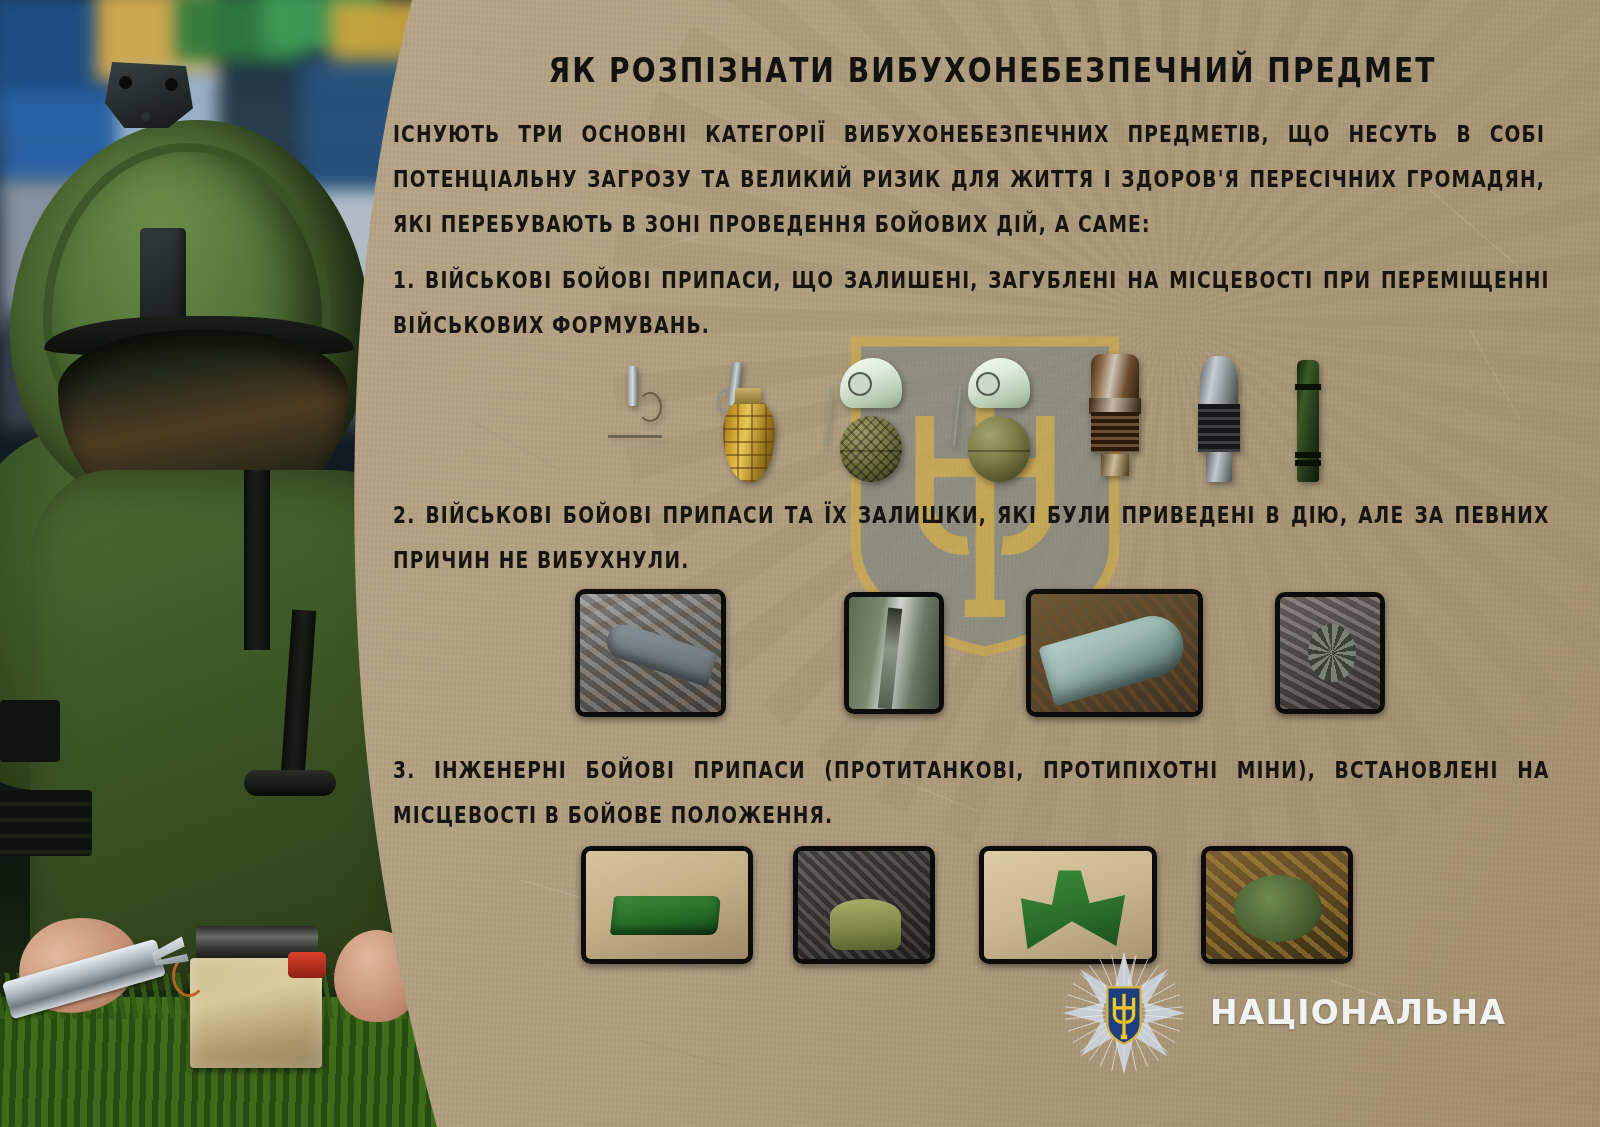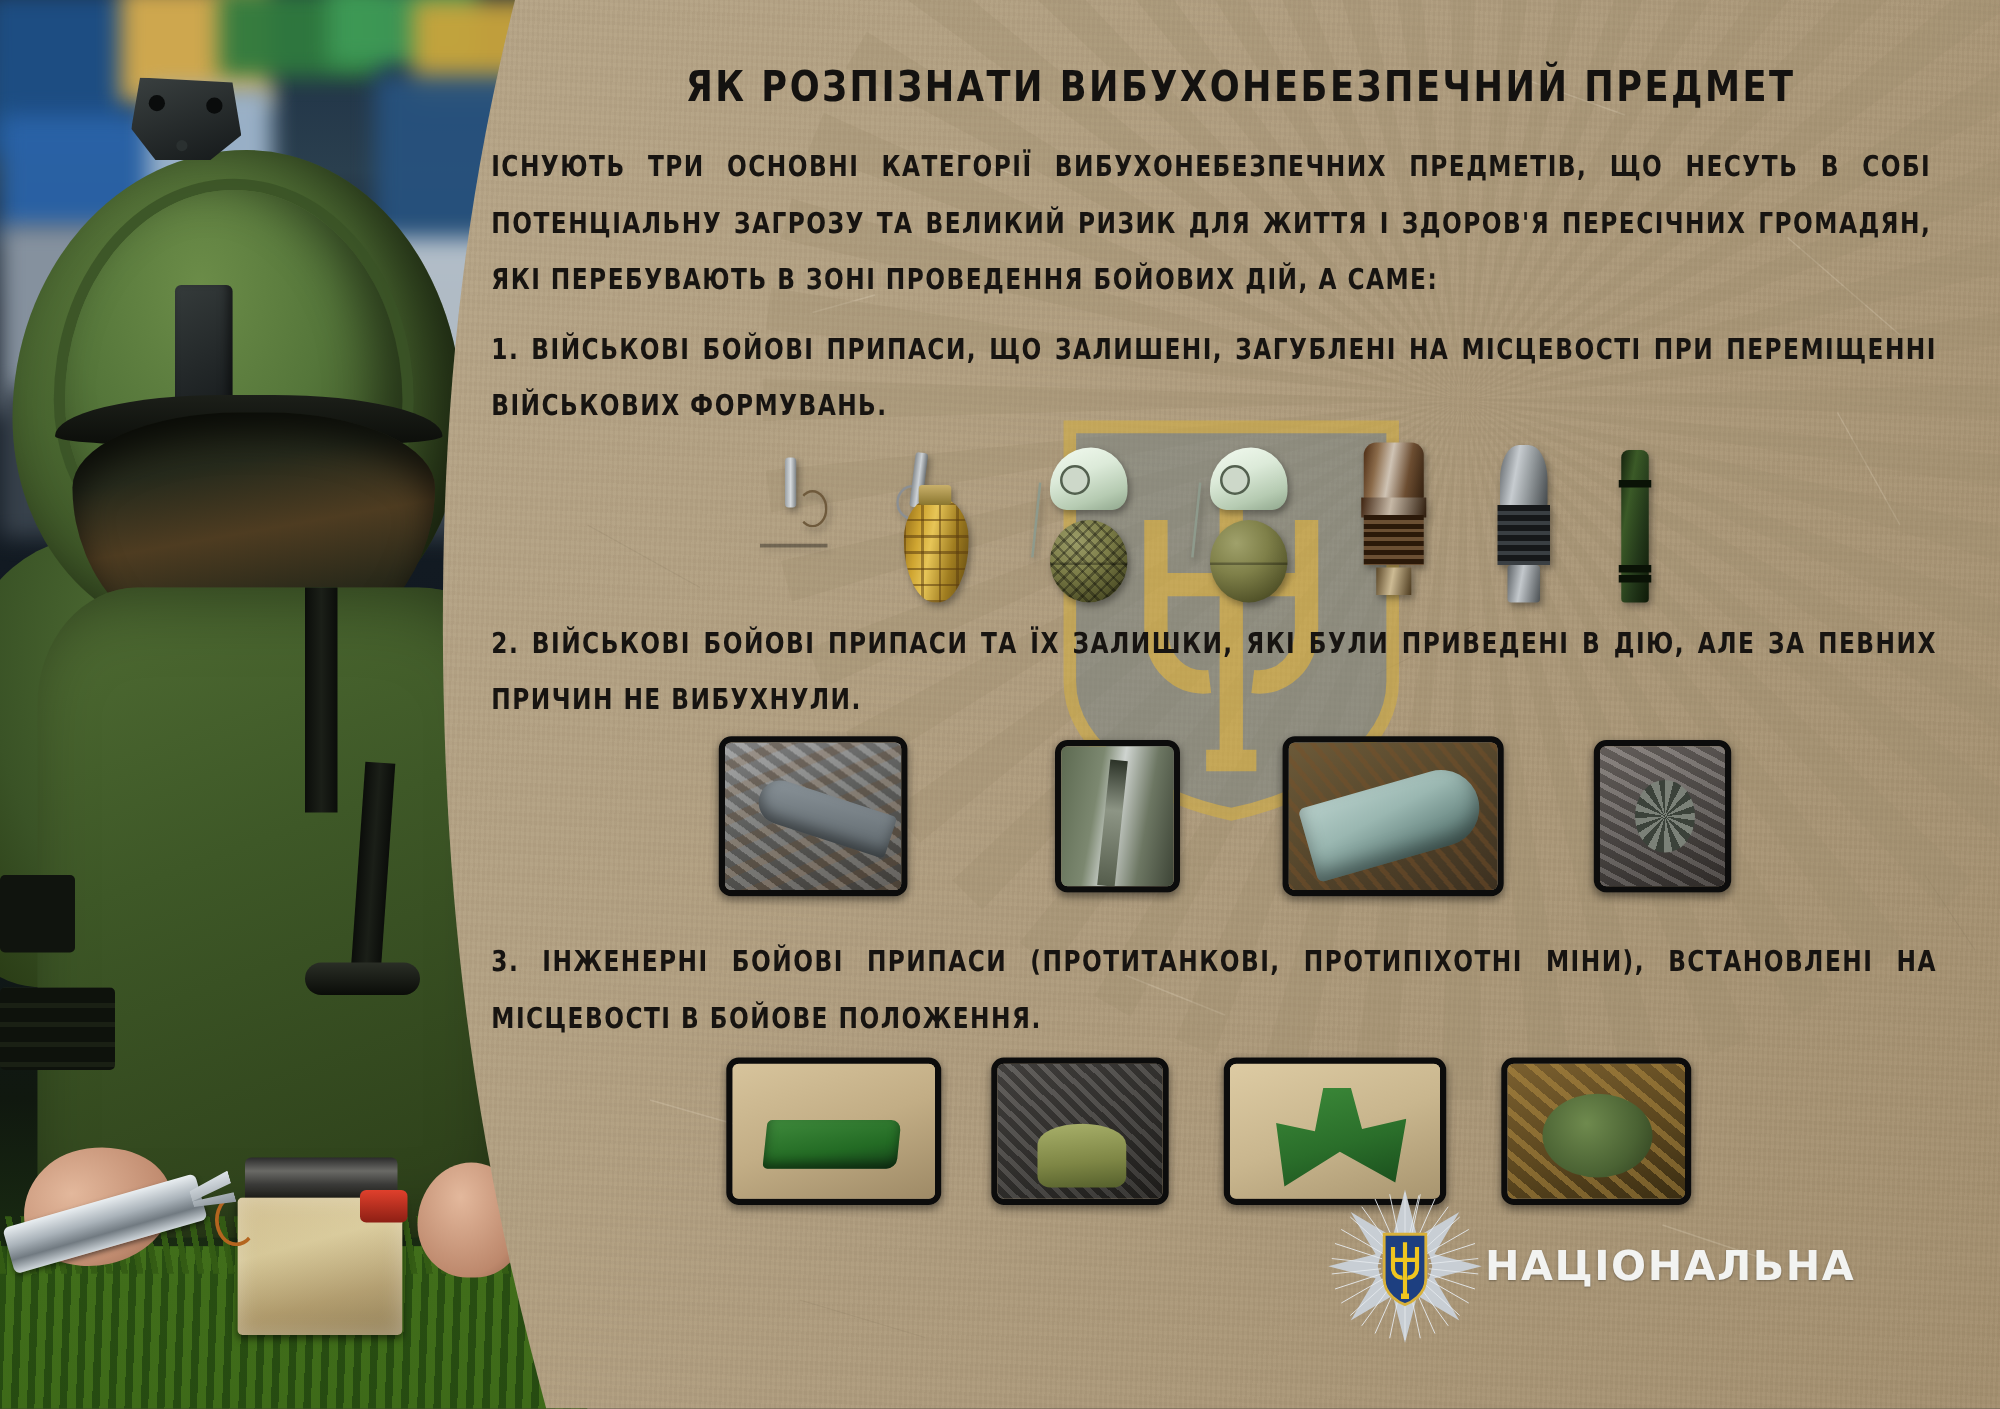--- a/index.html
+++ b/index.html
@@ -391,21 +391,21 @@
   }
   .im-leaf:after{
     content:""; position:absolute; left:20%; top:22%; width:62%; height:62%;
     background:radial-gradient(circle at 40% 35%, #6f8a4e, #4a6233 60%, #2d3d1d 100%);
     border-radius:50%;
   }
 
   
   .police{
     position:absolute; left:1060px; top:948px; width:490px; height:130px;
-    display:flex; align-items:center; 
+    display:flex; align-items:center; gap:22px;
   }
   .police .star{ width:128px; height:128px; flex:0 0 auto; }
   .police .txt{
     font-family:"DejaVu Sans","Liberation Sans",sans-serif;
     font-weight:700; font-size:33px; letter-spacing:1.2px; line-height:42px;
     color:#f2f3f1; text-transform:uppercase;
     text-shadow:0 1px 2px rgba(0,0,0,.35);
   }
 </style>
 </head>

